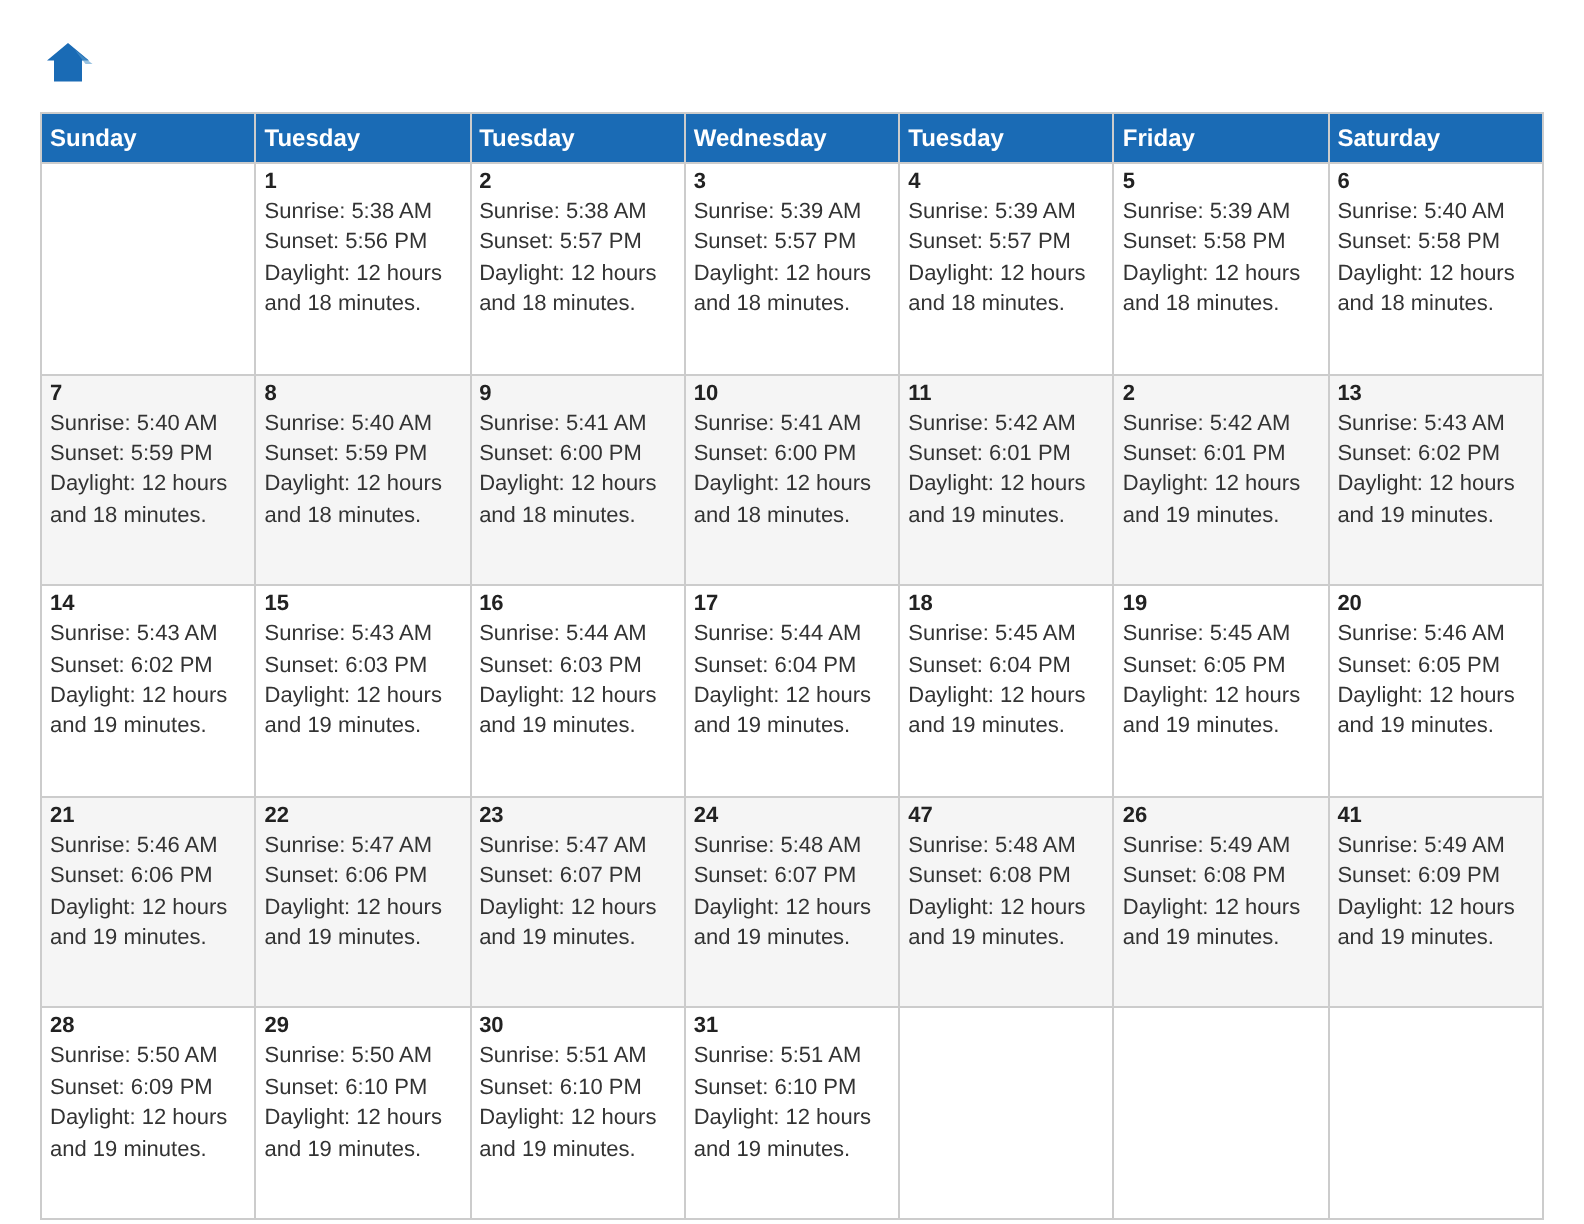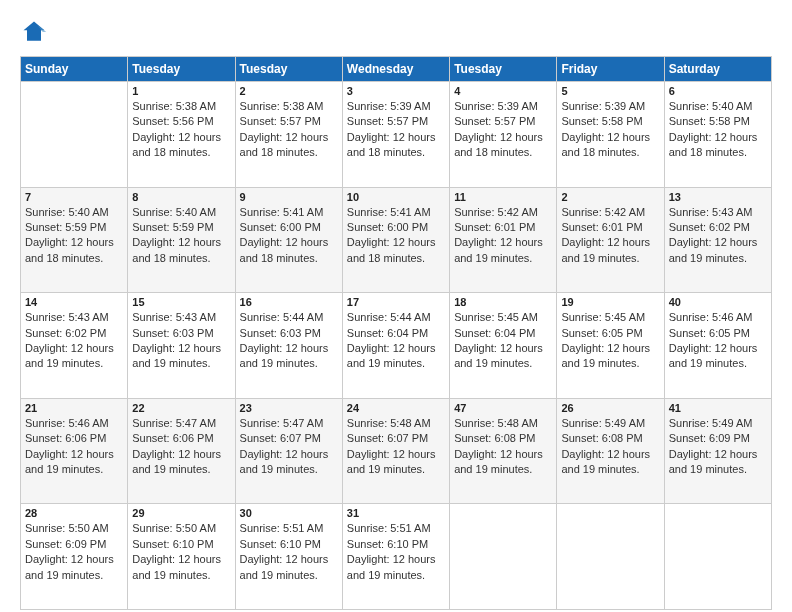--- a/index.html
+++ b/index.html
@@ -265,21 +265,21 @@
 and 19 minutes.</div>
           </td>
           <td>
             <span class="day-number">19</span>
             <div class="day-info" style="white-space: pre-line;">Sunrise: 5:45 AM
 Sunset: 6:05 PM
 Daylight: 12 hours
 and 19 minutes.</div>
           </td>
           <td>
-            <span class="day-number">40</span>
+            <span class="day-number">20</span>
             <div class="day-info" style="white-space: pre-line;">Sunrise: 5:46 AM
 Sunset: 6:05 PM
 Daylight: 12 hours
 and 19 minutes.</div>
           </td>
         </tr>
         <tr>
           <td>
             <span class="day-number">21</span>
             <div class="day-info" style="white-space: pre-line;">Sunrise: 5:46 AM

